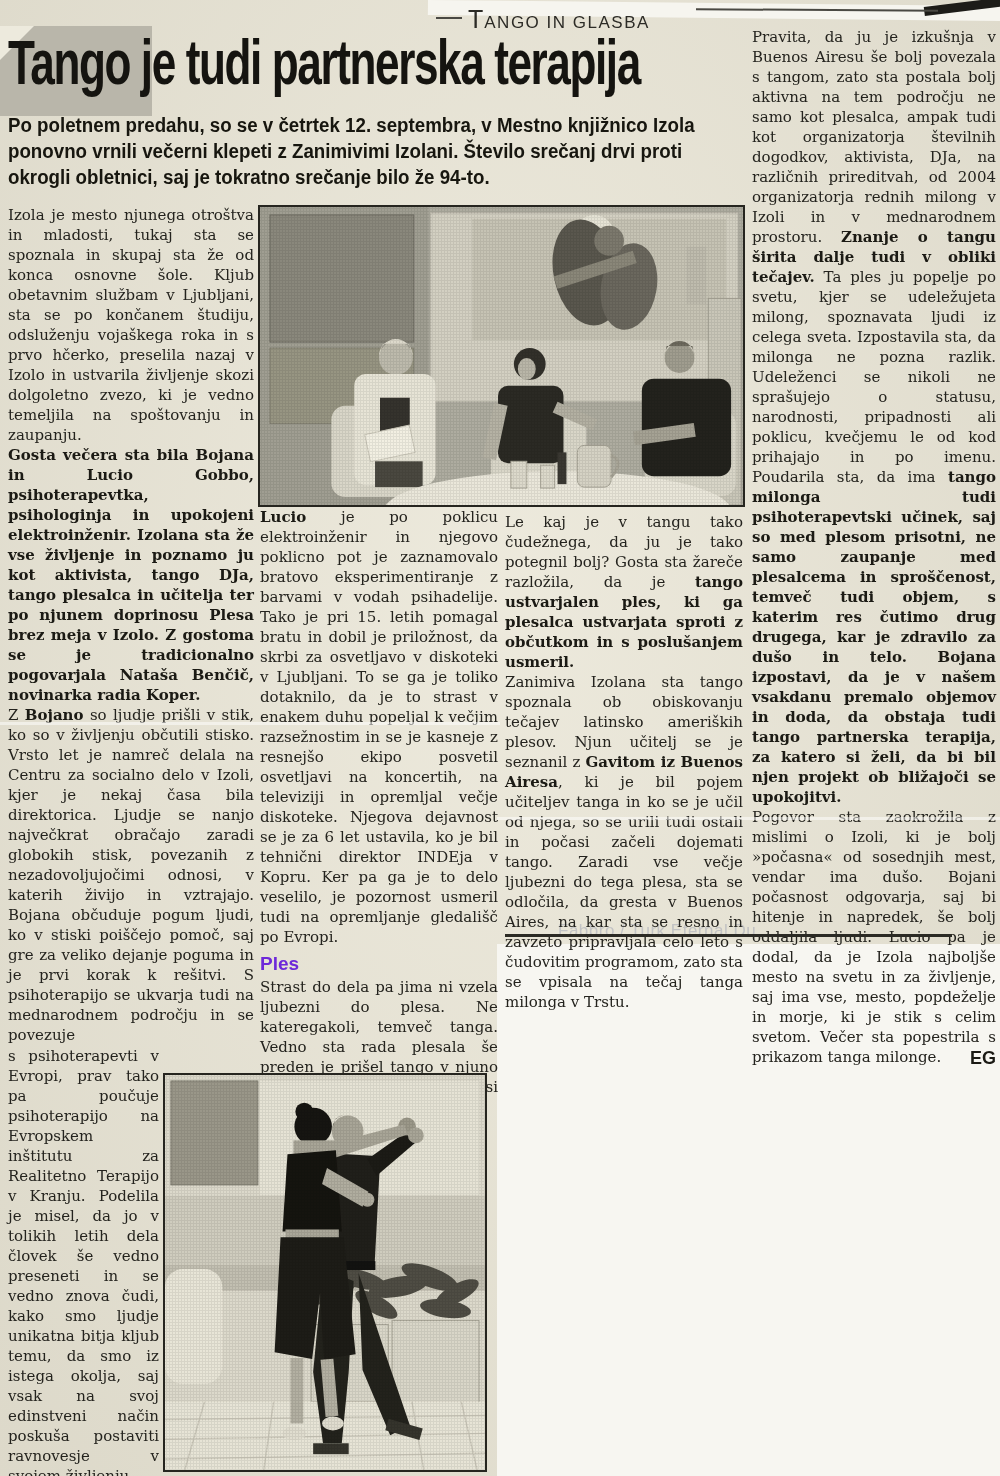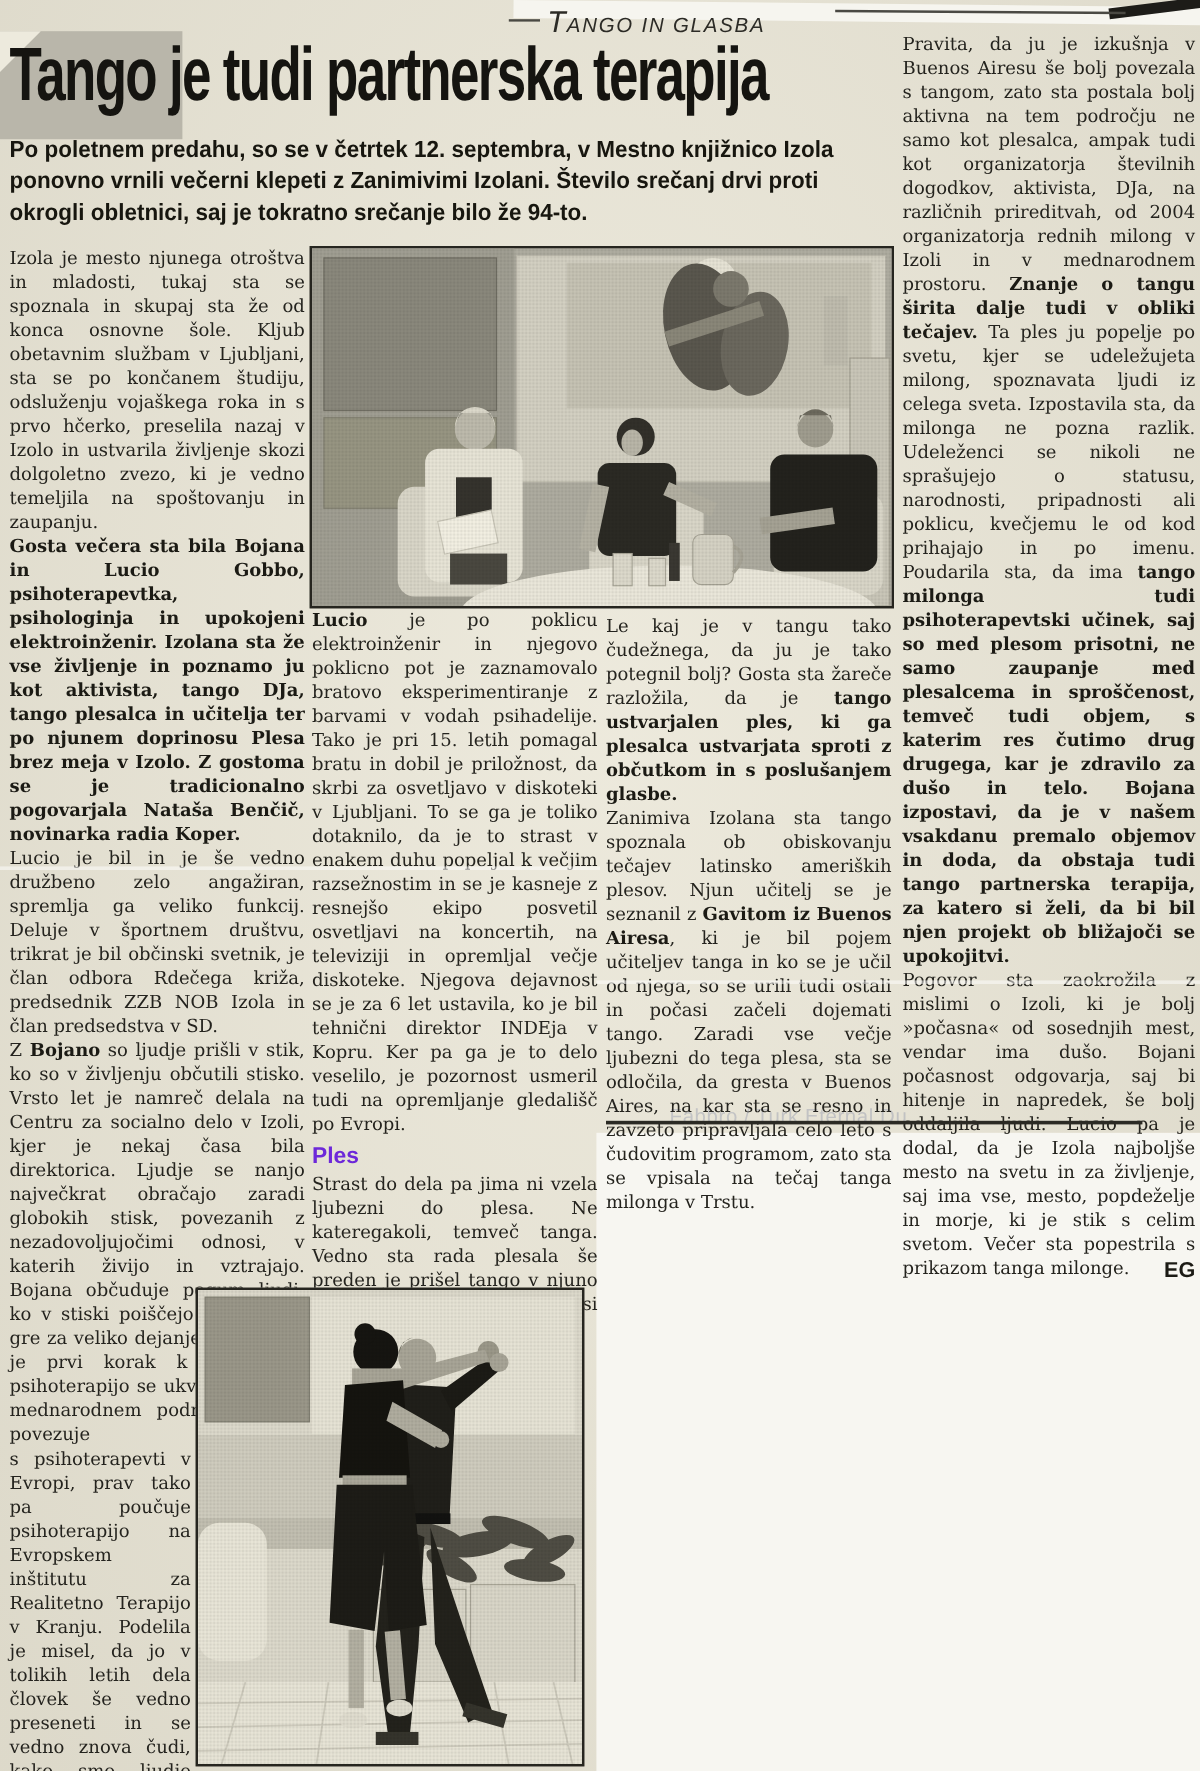--- a/index.html
+++ b/index.html
@@ -18,22 +18,22 @@
     border-width:34px 34px 0 0;border-color:#edeadd transparent transparent transparent;}
   .top-white-band{left:428px;top:0;width:575px;height:15px;background:#f6f5ef;
     transform:rotate(.6deg);transform-origin:left top;z-index:0;}
   .corner-streak{left:924px;top:2px;width:82px;height:9px;background:#1d1c18;
     transform:rotate(-7deg);z-index:1;}
   .white-patch{left:497px;top:944px;width:503px;height:532px;background:#f7f6f1;z-index:0;}
   .crease{background:rgba(255,255,255,.5);z-index:3;pointer-events:none;}
   .ghost{font-family:"Liberation Sans",sans-serif;font-weight:400;font-size:17px;
     color:rgba(110,120,155,.30);letter-spacing:.5px;z-index:0;}
   
-  .kicker{left:424px;top:5px;z-index:2;font-family:"Liberation Sans",sans-serif;
-    color:#2c2b26;white-space:nowrap;font-style:italic;}
+  .kicker{left:436px;top:5px;z-index:2;font-family:"Liberation Sans",sans-serif;
+    color:#2c2b26;white-space:nowrap;}
   .kicker .dash{display:inline-block;width:26px;height:2px;background:#4a4943;
     vertical-align:9px;margin-right:6px;}
   .kicker .big{font-size:25px;font-weight:500;letter-spacing:1px;}
   .kicker .rest{font-size:17px;font-weight:500;letter-spacing:1.5px;}
   .kicker-line{left:696px;top:9px;width:242px;height:2px;background:#4a4943;
     transform:rotate(.4deg);z-index:1;}
   
   .headline{left:8px;top:26px;z-index:2;font-family:"Liberation Sans",sans-serif;
     font-weight:700;font-size:63px;letter-spacing:-2px;color:#151410;
     transform:scaleX(.70);transform-origin:left top;white-space:nowrap;}
@@ -87,41 +87,40 @@
       <p class="para"><span>Pravita, da ju je izkušnja v Buenos Airesu še bolj povezala s tangom, zato sta postala bolj aktivna na tem področju ne samo kot plesalca, ampak tudi kot organizatorja številnih dogodkov, aktivista, DJa, na različnih prireditvah, od 2004 organizatorja rednih milong v Izoli in v mednarodnem prostoru. </span><b>Znanje o tangu širita dalje tudi v obliki tečajev.</b><span> Ta ples ju popelje po svetu, kjer se udeležujeta milong, spoznavata ljudi iz celega sveta. Izpostavila sta, da milonga ne pozna razlik. Udeleženci se nikoli ne sprašujejo o statusu, narodnosti, pripadnosti ali poklicu, kvečjemu le od kod prihajajo in po imenu. Poudarila sta, da ima </span><b>tango milonga tudi psihoterapevtski učinek, saj so med plesom prisotni, ne samo zaupanje med plesalcema in sproščenost, temveč tudi objem, s katerim res čutimo drug drugega, kar je zdravilo za dušo in telo. Bojana izpostavi, da je v našem vsakdanu premalo objemov in doda, da obstaja tudi tango partnerska terapija, za katero si želi, da bi bil njen projekt ob bližajoči se upokojitvi.</b></p>
       <p class="para"><span>Pogovor sta zaokrožila z mislimi o Izoli, ki je bolj »počasna« od sosednjih mest, vendar ima dušo. Bojani počasnost odgovarja, saj bi hitenje in napredek, še bolj oddaljila ljudi. Lucio pa je dodal, da je Izola najboljše mesto na svetu in za življenje, saj ima vse, mesto, popdeželje in morje, ki je stik s celim svetom. Večer sta popestrila s prikazom tanga milonge.</span></p>
     </div>
   <div class="byline">EG</div>
 </div>
 
 <div id="col1" class="abs col">
   <div>
       <p class="para"><span>Izola je mesto njunega otroštva in mladosti, tukaj sta se spoznala in skupaj sta že od konca osnovne šole. Kljub obetavnim službam v Ljubljani, sta se po končanem študiju, odsluženju vojaškega roka in s prvo hčerko, preselila nazaj v Izolo in ustvarila življenje skozi dolgoletno zvezo, ki je vedno temeljila na spoštovanju in zaupanju.</span></p>
       <p class="para"><b>Gosta večera sta bila Bojana in Lucio Gobbo, psihoterapevtka, psihologinja in upokojeni elektroinženir. Izolana sta že vse življenje in poznamo ju kot aktivista, tango DJa, tango plesalca in učitelja ter po njunem doprinosu Plesa brez meja v Izolo. Z gostoma se je tradicionalno pogovarjala Nataša Benčič, novinarka radia Koper.</b></p>
-      <p class="para"><span>Lucio je bil in je še vedno družbeno zelo angažiran, spremlja ga veliko funkcij. Deluje v športnem društvu, trikrat je bil občinski svetnik, je član odbora Rdečega križa, predsednik ZZB NOB Izola in član predsedstva v SD.</span></p>
       <p class="para"><span>Z </span><b>Bojano</b><span> so ljudje prišli v stik, ko so v življenju občutili stisko. Vrsto let je namreč delala na Centru za socialno delo v Izoli, kjer je nekaj časa bila direktorica. Ljudje se nanjo največkrat obračajo zaradi globokih stisk, povezanih z nezadovoljujočimi odnosi, v katerih živijo in vztrajajo. Bojana občuduje pogum ljudi, ko v stiski poiščejo pomoč, saj gre za veliko dejanje poguma in je prvi korak k rešitvi. S psihoterapijo se ukvarja tudi na mednarodnem področju in se povezuje</span></p>
     </div>
   <div class="narrow">
       <p class="para"><span>s psihoterapevti v Evropi, prav tako pa poučuje psihoterapijo na Evropskem inštitutu za Realitetno Terapijo v Kranju. Podelila je misel, da jo v tolikih letih dela človek še vedno preseneti in se vedno znova čudi, kako smo ljudje unikatna bitja kljub temu, da smo iz istega okolja, saj vsak na svoj edinstveni način poskuša postaviti ravnovesje v svojem življenju.</span></p>
     </div>
 </div>
 
 <div id="col2" class="abs col">
   <div>
       <p class="para"><b>Lucio</b><span> je po poklicu elektroinženir in njegovo poklicno pot je zaznamovalo bratovo eksperimentiranje z barvami v vodah psihadelije. Tako je pri 15. letih pomagal bratu in dobil je priložnost, da skrbi za osvetljavo v diskoteki v Ljubljani. To se ga je toliko dotaknilo, da je to strast v enakem duhu popeljal k večjim razsežnostim in se je kasneje z resnejšo ekipo posvetil osvetljavi na koncertih, na televiziji in opremljal večje diskoteke. Njegova dejavnost se je za 6 let ustavila, ko je bil tehnični direktor INDEja v Kopru. Ker pa ga je to delo veselilo, je pozornost usmeril tudi na opremljanje gledališč po Evropi.</span></p>
     </div>
   <h2 class="subhead">Ples</h2>
   <div>
       <p class="para"><span>Strast do dela pa jima ni vzela ljubezni do plesa. Ne kateregakoli, temveč tanga. Vedno sta rada plesala še preden je prišel tango v njuno življenje. Takrat so ostali plesi začeli počasi izginjati.</span></p>
     </div>
 </div>
 
 <div id="col3" class="abs col">
   <div>
-      <p class="para"><span>Le kaj je v tangu tako čudežnega, da ju je tako potegnil bolj? Gosta sta žareče razložila, da je </span><b>tango ustvarjalen ples, ki ga plesalca ustvarjata sproti z občutkom in s poslušanjem glasbe.</b></p>
+      <p class="para"><span>Le kaj je v tangu tako čudežnega, da ju je tako potegnil bolj? Gosta sta žareče razložila, da je </span><b>tango ustvarjalen ples, ki ga plesalca ustvarjata sproti z občutkom in s poslušanjem usmeril.</b></p>
       <p class="para"><span>Zanimiva Izolana sta tango spoznala ob obiskovanju tečajev latinsko ameriških plesov. Njun učitelj se je seznanil z </span><b>Gavitom iz Buenos Airesa</b><span>, ki je bil pojem učiteljev tanga in ko se je učil od njega, so se urili tudi ostali in počasi začeli dojemati tango. Zaradi vse večje ljubezni do tega plesa, sta se odločila, da gresta v Buenos Aires, na kar sta se resno in zavzeto pripravljala celo leto s čudovitim programom, zato sta se vpisala na tečaj tanga milonga v Trstu.</span></p>
     </div>
 </div>
 <div class="abs end-rule"></div>
 
 <figure id="photo-panel" class="abs photo" style="margin:0;" role="img" aria-label="Pogovor z gostoma Bojano in Luciem Gobbo v Mestni knjižnici Izola, za njima projekcija tango plesalcev">
   <svg viewBox="0 0 487 300" preserveAspectRatio="none">
     <rect x="0" y="0" width="487" height="300" fill="#aeaca0"></rect>
     <rect x="0" y="0" width="170" height="300" fill="#a09e92"></rect>
     <rect x="10" y="8" width="145" height="128" fill="#8a887c" stroke="#6f6d62"></rect>

